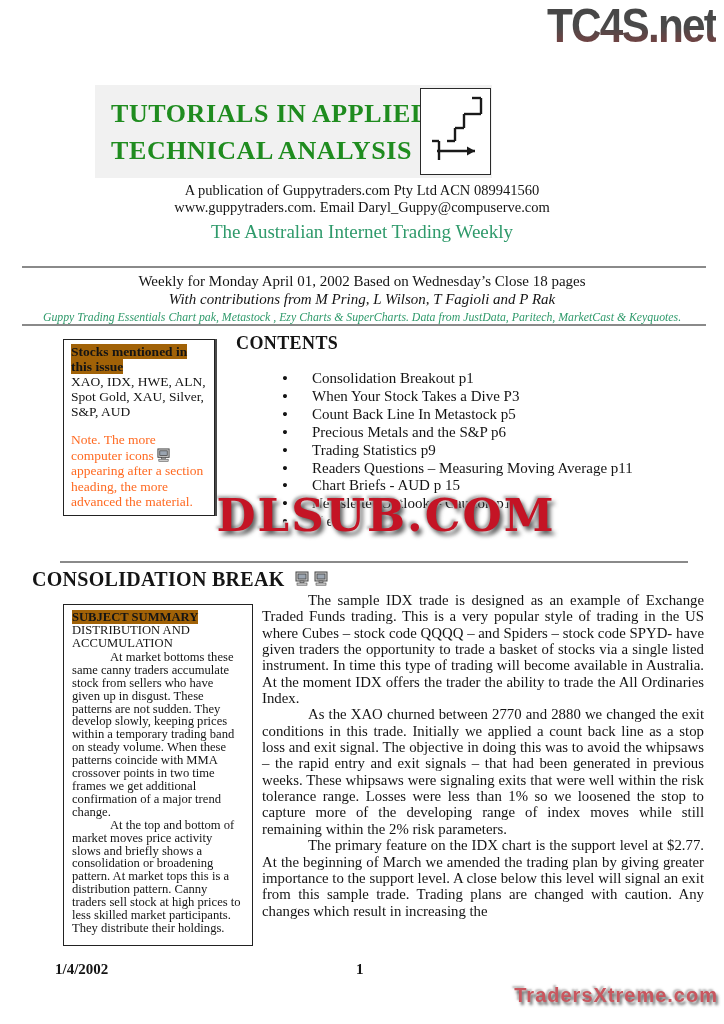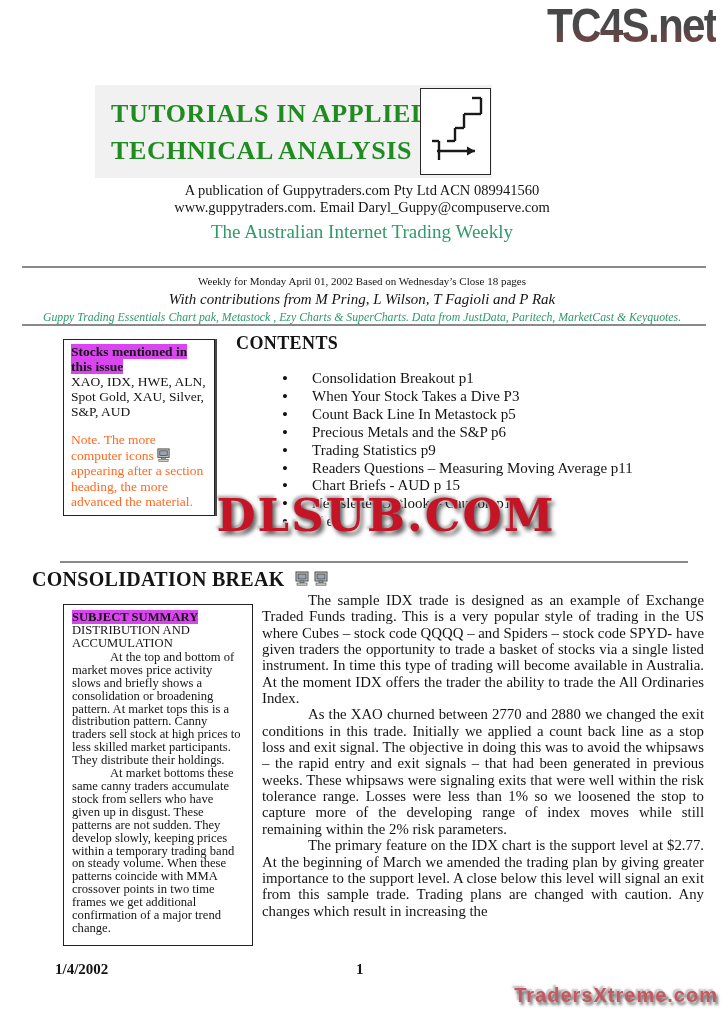--- a/index.html
+++ b/index.html
@@ -47,31 +47,31 @@
   .pub-lines .subtitle {
     margin-top: 4px; font-size: 19px; color: #2f9a6b; line-height: 24px;
   }
 
   .rule { position: absolute; height: 2px; background: #8a8a8a; }
   .rule1 { left: 22px; right: 18px; top: 266px; }
   .rule2 { left: 22px; right: 18px; top: 324px; }
   .rule3 { left: 60px; right: 36px; top: 561px; }
 
   .issue-block { position: absolute; left: 30px; top: 272px; width: 664px; text-align: center; }
-  .issue-line1 { font-size: 11px; line-height: 18px; }
+  .issue-line1 { font-size: 15px; line-height: 18px; }
   .issue-line2 { font-size: 15px; font-style: italic; line-height: 18px; }
   .issue-line3 { font-size: 11.8px; font-style: italic; color: #2f9a6b; line-height: 15px; margin-top: 2px; }
 
   
   .stocks-box {
     position: absolute; left: 63px; top: 339px; width: 152px; min-height: 172px;
     border: 1px solid #222; box-shadow: 2px 0 0 #4a4a4a;
     padding: 5px 7px; font-size: 13.5px; line-height: 14.5px;
   }
-  .hl-green { background: #d946ef; font-weight: bold; }
+  .hl-green { background: #a16207; font-weight: bold; }
   .stocks-list { line-height: 15px; }
   .stocks-note { margin-top: 13px; color: #ff6a22; line-height: 15.5px; }
   .stocks-note svg { vertical-align: -2px; margin: 0 2px; }
 
   
   .contents-heading { position: absolute; left: 236px; top: 333px; font-size: 18px; font-weight: bold; letter-spacing: 0.4px; }
   .contents-list { position: absolute; left: 262px; top: 356px; margin: 14px; padding: 0; width: 440px; }
   .contents-list li {
     list-style: none; position: relative; padding-left: 36px;
     font-size: 15px; line-height: 17.9px; white-space: nowrap;
@@ -213,22 +213,22 @@
             <rect x="6" y="10" width="4" height="1.8" fill="#bbbbbb" stroke="#444" stroke-width="0.6"></rect>
             <rect x="3" y="12" width="10" height="2.2" fill="#cfcfcf" stroke="#444" stroke-width="0.6"></rect>
           </svg></span>
     </span>
   </div>
 
   <div class="summary-box">
     <div><span class="hl-green">SUBJECT SUMMARY</span></div>
     <div class="sub-heading">DISTRIBUTION AND</div>
     <div class="sub-heading">ACCUMULATION</div>
+    <p>At market bottoms these same canny traders accumulate stock from sellers who have given up in disgust. These patterns are not sudden. They develop slowly, keeping prices within a temporary trading band on steady volume. When these patterns coincide with MMA crossover points in two time frames we get additional confirmation of a major trend change.</p>
     <p>At the top and bottom of market moves price activity slows and briefly shows a consolidation or broadening pattern. At market tops this is a distribution pattern. Canny traders sell stock at high prices to less skilled market participants. They distribute their holdings.</p>
-    <p>At market bottoms these same canny traders accumulate stock from sellers who have given up in disgust. These patterns are not sudden. They develop slowly, keeping prices within a temporary trading band on steady volume. When these patterns coincide with MMA crossover points in two time frames we get additional confirmation of a major trend change.</p>
   </div>
 
   <div class="article-col">
     <p>The sample IDX trade is designed as an example of Exchange Traded Funds trading. This is a very popular style of trading in the US where Cubes – stock code QQQQ – and Spiders – stock code  SPYD-  have given traders the opportunity to trade a basket of stocks via a single listed instrument. In time this type of trading will become available in Australia. At the moment IDX offers the trader the ability to trade the All Ordinaries Index.</p>
     <p>As the XAO  churned between 2770 and 2880 we changed the exit conditions in this trade. Initially we applied a count back line as a stop loss and exit signal. The objective in doing this was to avoid the whipsaws – the rapid entry and exit signals – that had been generated in previous weeks. These whipsaws were signaling exits that were well within the risk tolerance range. Losses were less than 1% so we loosened the stop to capture more of the developing range of index moves while still remaining within the 2% risk parameters.</p>
     <p>The primary feature on the IDX chart is the support level at $2.77. At the beginning of March we amended the trading plan by giving greater importance to the support level. A close below this level will signal an exit from this sample trade. Trading plans are changed with caution. Any changes which result in increasing the</p>
   </div>
 
   <div class="footer-date">1/4/2002</div>
   <div class="footer-page">1</div>

